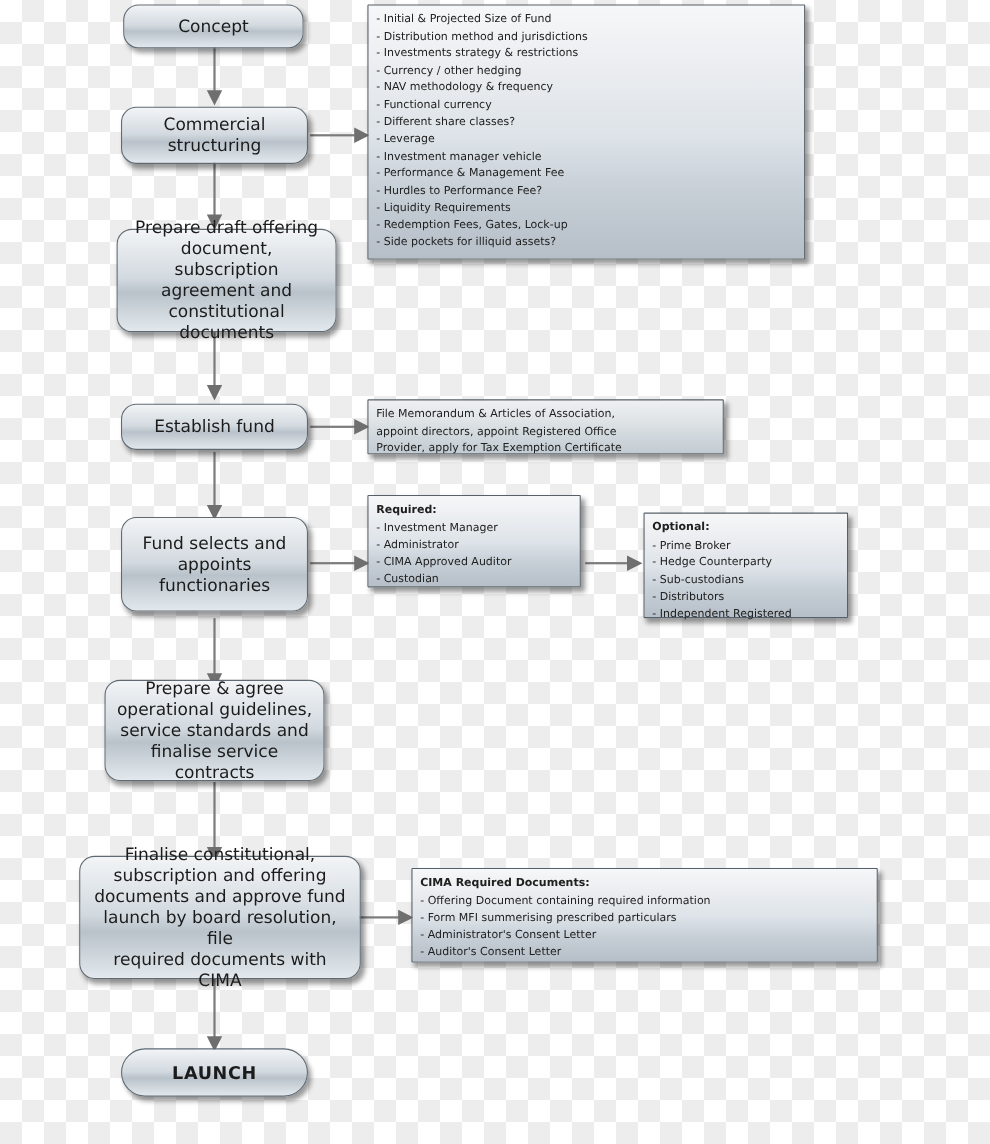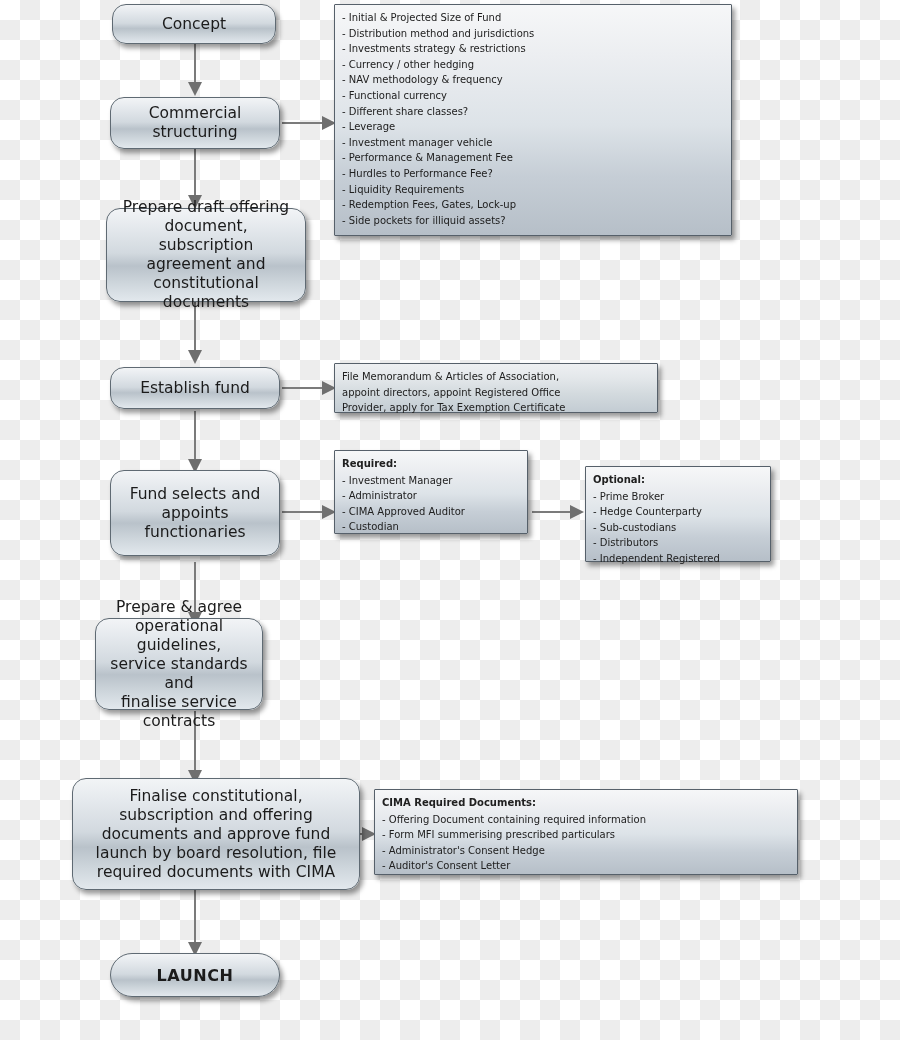--- a/index.html
+++ b/index.html
@@ -187,30 +187,30 @@
   </div>
 
   <div class="node process" style="left:110px; top:470px; width:170px; height:86px;justify-content:center;">
     <span>
       <span>Fund selects and</span><br>
       <span>appoints</span><br>
       <span>functionaries</span>
     </span>
   </div>
 
-  <div class="node process" style="left:95px; top:618px; width:168px; height:92px;">
+  <div class="node process" style="left:95px; top:618px; width:200px; height:92px;">
     <span>
       <span>Prepare &amp; agree</span><br>
       <span>operational guidelines,</span><br>
       <span>service standards and</span><br>
       <span>finalise service contracts</span>
     </span>
   </div>
 
-  <div class="node process" style="left:72px; top:778px; width:288px; height:112px;">
+  <div class="node process" style="left:72px; top:778px; width:256px; height:112px;">
     <span>
       <span>Finalise constitutional,</span><br>
       <span>subscription and offering</span><br>
       <span>documents and approve fund</span><br>
       <span>launch by board resolution, file</span><br>
       <span>required documents with CIMA</span>
     </span>
   </div>
 
   <div class="node process pill" style="left:110px; top:953px; width:170px; height:44px;">
@@ -261,18 +261,18 @@
       <li>- Distributors</li>
       <li>- Independent Registered</li>
     </ul>
   </div>
 
   <div class="node note" style="left:374px; top:789px; width:424px; height:86px;">
     <span class="hd">CIMA Required Documents:</span>
     <ul>
       <li>- Offering Document containing required information</li>
       <li>- Form MFI summerising prescribed particulars</li>
-      <li>- Administrator's Consent Hedge</li>
+      <li>- Administrator's Consent Letter</li>
       <li>- Auditor's Consent Letter</li>
     </ul>
   </div>
 
 </div>
 
 </body></html>

